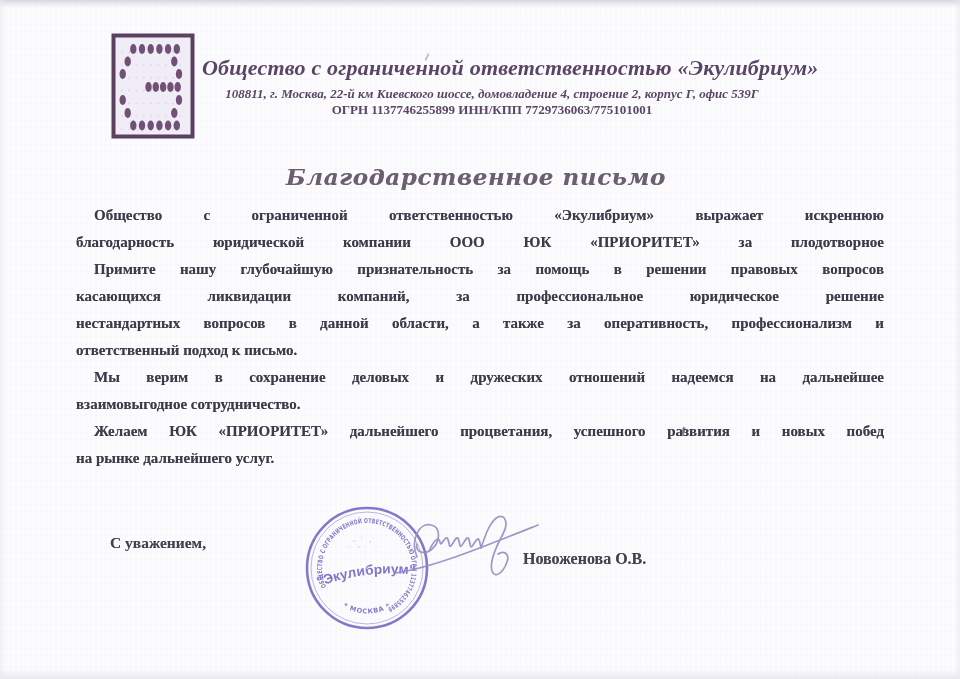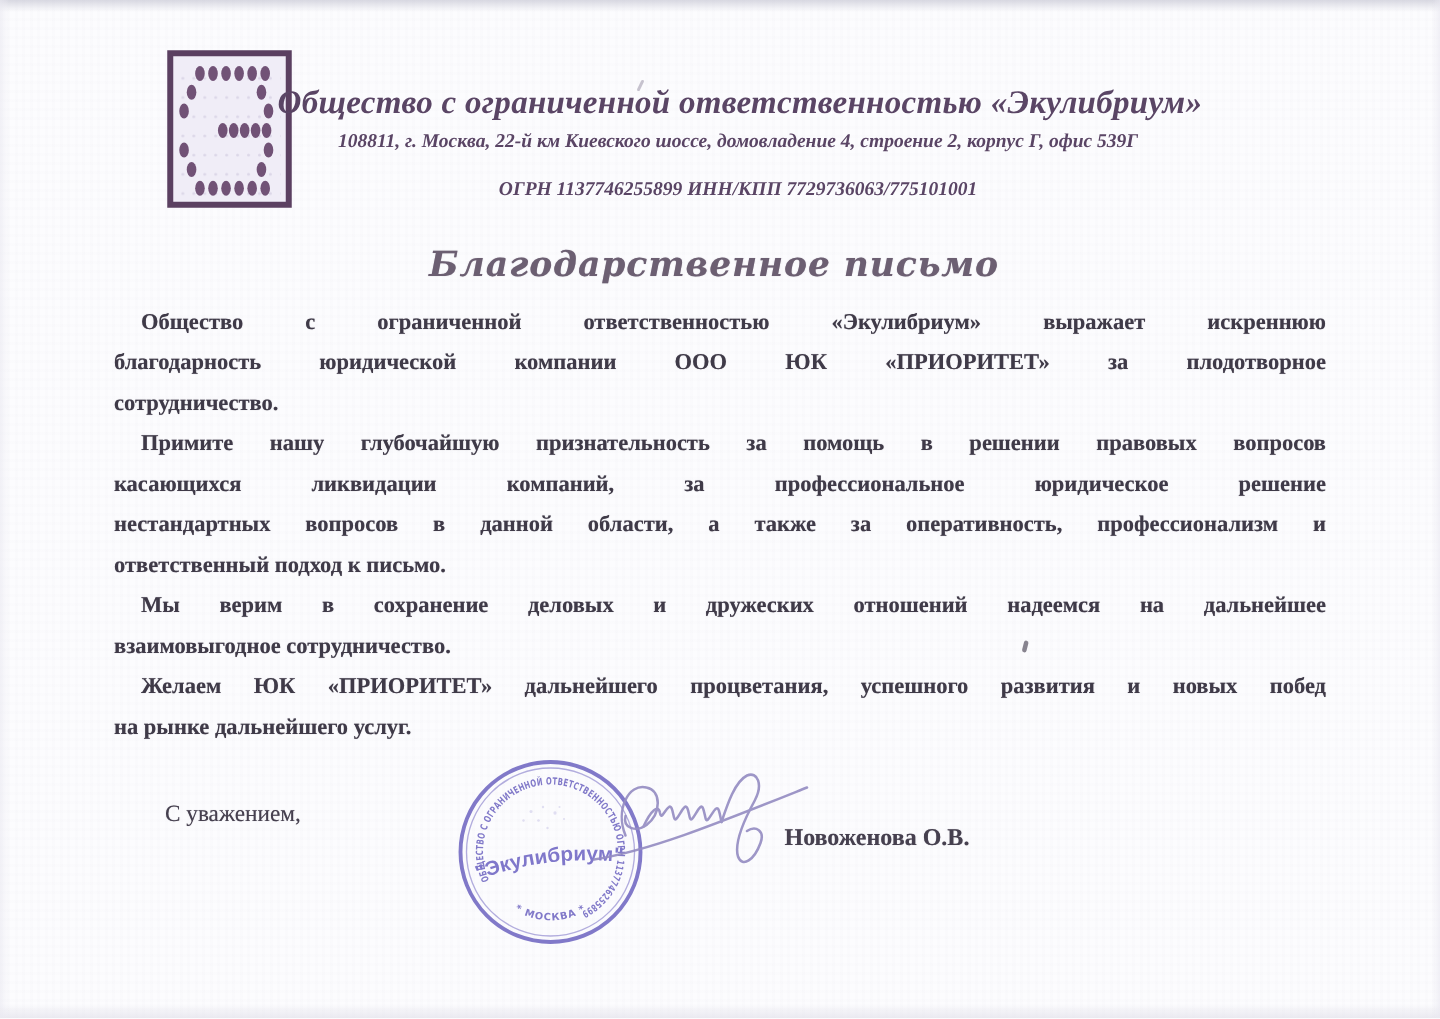--- a/index.html
+++ b/index.html
@@ -24,29 +24,29 @@
     background:linear-gradient(to left,#e8e7f0 0%, rgba(252,252,254,0) 90%);opacity:.6;}
 
   .logo{position:absolute;left:111px;top:33px;}
 
   .header-block{
     position:absolute;left:185px;top:54px;width:614px;text-align:center;
     color:#5a4565;
   }
   .header-company{
     font-size:22px;line-height:28px;font-weight:bold;font-style:italic;
-    white-space:nowrap;letter-spacing:0.2px;
+    white-space:nowrap;letter-spacing:0.2px;margin-left:17px;
   }
   .header-address{
     font-size:13px;line-height:16px;font-weight:bold;font-style:italic;
     white-space:nowrap;margin-top:4px;
   }
   .header-registration{
-    font-size:13px;line-height:16px;font-weight:bold;font-style:italic;
-    white-space:nowrap;margin-top:16px;
+    font-size:13px;line-height:16px;font-weight:bold;
+    white-space:nowrap;margin-top:0;
   }
 
   .doc-title{
     position:absolute;left:0;top:163px;width:960px;text-align:center;
     font-family:"DejaVu Serif", serif;
     font-size:23px;font-weight:bold;font-style:italic;letter-spacing:0.6px;
     color:#6c5f72;transform:translateX(-4px);
     text-shadow:0 0 .6px rgba(108,95,114,.5);
   }
 
@@ -54,21 +54,21 @@
     position:absolute;left:76px;top:202px;width:808px;
     font-size:15px;line-height:27px;font-weight:bold;
     color:#3f3a48;text-shadow:0 0 .5px rgba(63,58,72,.55);
   }
   .para .line{text-align:justify;text-align-last:justify;}
   .para .line.first{text-indent:18px;}
   .para .line.last{text-align-last:left;}
 
   .signoff{
     position:absolute;left:110px;top:533px;
-    font-size:15.5px;line-height:19px;font-weight:normal;color:#46404f;
+    font-size:15.5px;line-height:19px;font-weight:bold;color:#46404f;
     text-shadow:0 0 .5px rgba(70,64,79,.5);
   }
   .sign-name{
     position:absolute;left:523px;top:550px;
     font-size:16px;font-weight:bold;color:#46404f;
     text-shadow:0 0 .5px rgba(70,64,79,.5);
   }
 
   .stamp{position:absolute;left:302px;top:503px;}
   .signature{position:absolute;left:390px;top:509px;}
@@ -136,21 +136,20 @@
     <div class="header-address">108811, г. Москва, 22-й км Киевского шоссе, домовладение 4, строение 2, корпус Г, офис 539Г</div>
     <div class="header-registration">ОГРН 1137746255899 ИНН/КПП 7729736063/775101001</div>
   </div>
 
   <div class="doc-title">Благодарственное письмо</div>
 
   <div class="body-text">
       <div class="para">
         <div class="line first">Общество с ограниченной ответственностью «Экулибриум» выражает искреннюю</div>
         <div class="line">благодарность юридической компании ООО ЮК «ПРИОРИТЕТ» за плодотворное</div>
-        <div class="line last">сотрудничество.</div>
       </div>
       <div class="para">
         <div class="line first">Примите нашу глубочайшую признательность за помощь в решении правовых вопросов</div>
         <div class="line">касающихся ликвидации компаний, за профессиональное юридическое решение</div>
         <div class="line">нестандартных вопросов в данной области, а также за оперативность, профессионализм и</div>
         <div class="line last">ответственный подход к письмо.</div>
       </div>
       <div class="para">
         <div class="line first">Мы верим в сохранение деловых и дружеских отношений надеемся на дальнейшее</div>
         <div class="line last">взаимовыгодное сотрудничество.</div>

